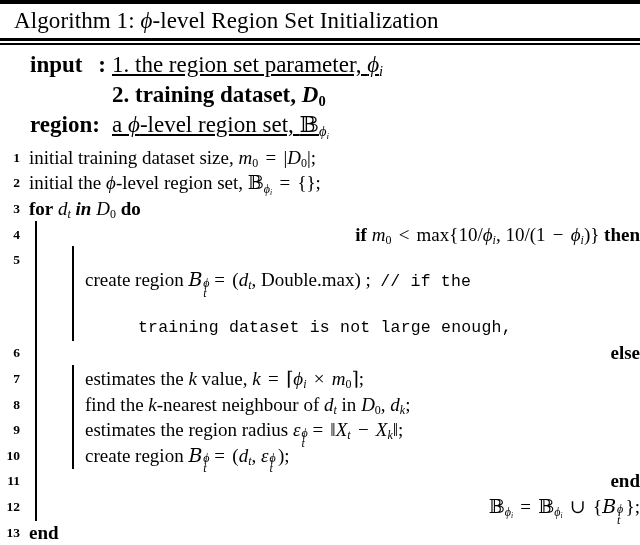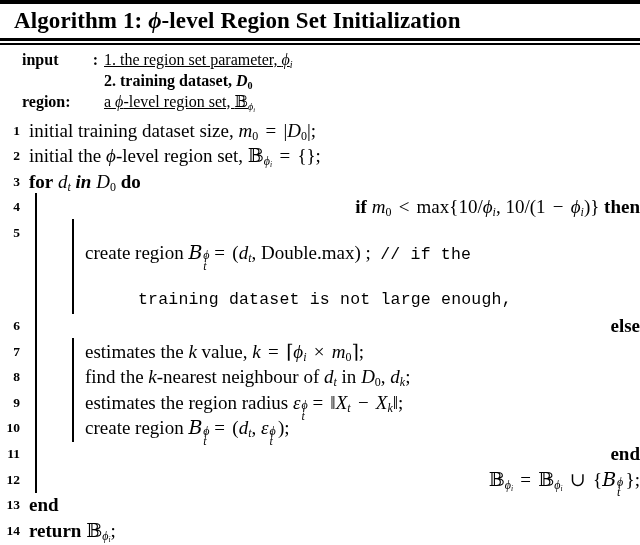--- a/index.html
+++ b/index.html
@@ -48,27 +48,27 @@
 
   
   .title {
     font-size: 23px;
     font-weight: bold;
     padding: 3px 0 4px 14px;
     line-height: 1.18;
     white-space: nowrap;
     letter-spacing: 0.1px;
   }
-  .title .nb { font-weight: bold; margin-top: 45px; }
+  .title .nb { font-weight: normal; margin-top: 45px; }
   .title .reg { font-weight: normal; }
 
   
   .io {
-    padding: 5px 0 2px 22px;
-    font-size: 16px;
+    padding: 5px 0 2px 30px;
+    font-size: 23px;
     line-height: 1.30;
   }
   .io-row {
     display: flex;
     align-items: baseline;
     white-space: nowrap;
   }
   .io-key {
     font-weight: bold;
     width: 76px;

